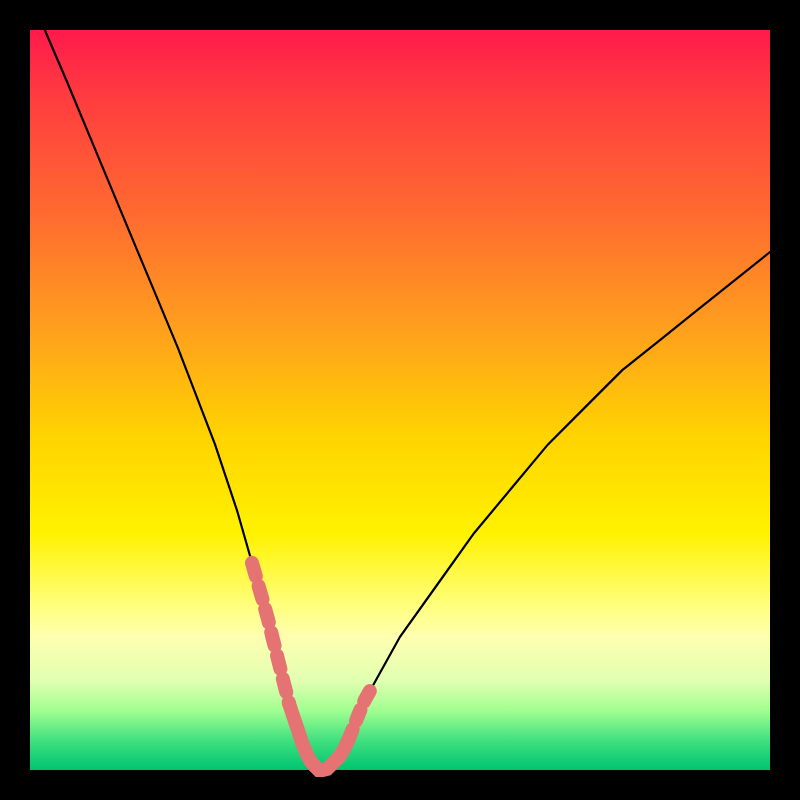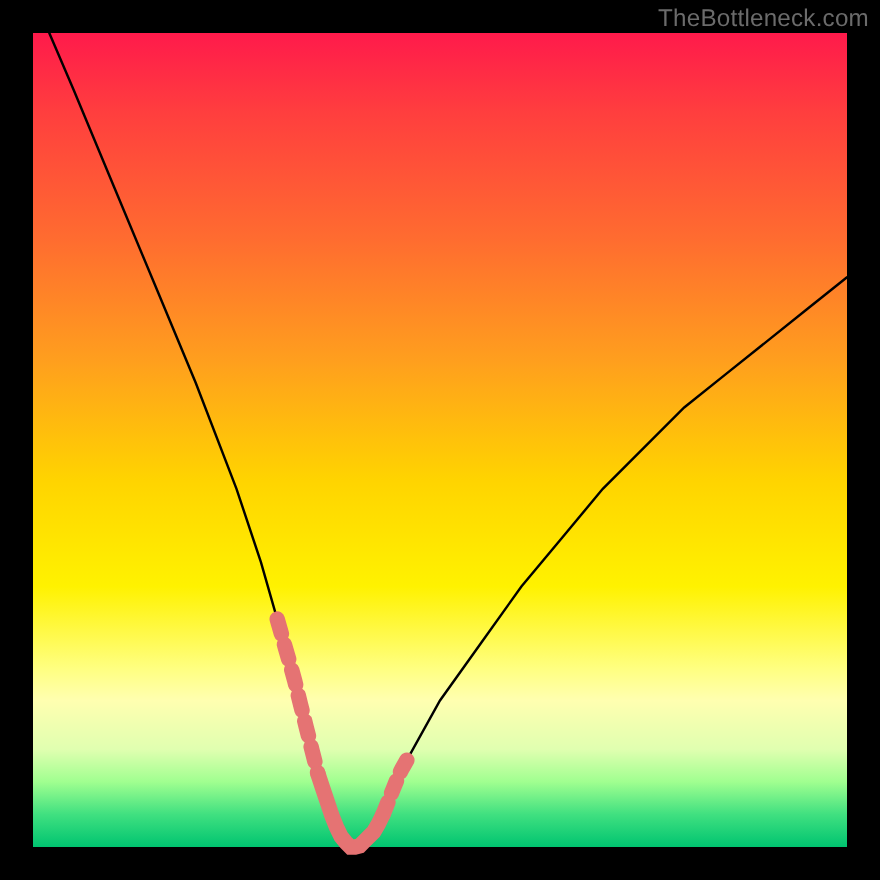--- a/index.html
+++ b/index.html
@@ -53,21 +53,20 @@
     inset: 0;
     width: 740px;
     height: 740px;
     overflow: visible;
   }
 </style>
 </head>
 <body>
 
 <div class="frame">
-  <div class="watermark">TheBottleneck.com</div>
   <div class="plot-area">
     <svg class="curve" viewBox="0 0 740 740" preserveAspectRatio="none">
       <path id="main-curve" fill="none" stroke="#000" stroke-width="2.2" stroke-linecap="round" d="M14.8 0.0 L37.0 51.8 L74.0 140.6 L111.0 229.4 L148.0 318.2 L185.0 414.4 L207.2 481.0 L222.0 532.8 L236.8 584.6 L251.6 643.8 L259.0 673.4 L266.4 695.6 L273.8 717.8 L281.2 732.6 L288.6 740.0 L296.0 740.0 L303.4 732.6 L310.8 725.2 L318.2 710.4 L333.0 673.4 L370.0 606.8 L407.0 555.0 L444.0 503.2 L481.0 458.8 L518.0 414.4 L555.0 377.4 L592.0 340.4 L629.0 310.8 L666.0 281.2 L703.0 251.6 L740.0 222.0 "></path>
       <path id="marker-left" fill="none" stroke="#e57373" stroke-width="14" stroke-linecap="round" d="M222.0 532.8 L224.6 542.0 L227.3 551.3 L229.9 560.6 L232.6 569.8 L235.2 579.0 L237.9 588.8 L240.5 599.4 L243.1 610.0 L245.8 620.5 L248.4 631.1 L251.1 641.7 L253.7 652.3 L256.4 662.8 L259.0 673.4 " stroke-dasharray="14 10"></path>
       <path id="marker-mid" fill="none" stroke="#e57373" stroke-width="14" stroke-linecap="round" d="M259.0 673.4 L263.2 686.1 L267.5 698.8 L271.7 711.5 L275.9 722.0 L280.1 730.5 L284.4 735.8 L288.6 740.0 L292.8 740.0 L297.1 738.9 L301.3 734.7 L305.5 730.5 L309.7 726.3 L314.0 718.9 L318.2 710.4 "></path>
       <path id="marker-right" fill="none" stroke="#e57373" stroke-width="14" stroke-linecap="round" d="M318.2 710.4 L319.8 706.4 L321.4 702.5 L323.0 698.5 L324.5 694.5 L326.1 690.6 L327.7 686.6 L329.3 682.6 L330.9 678.7 L332.5 674.7 L334.1 671.5 L335.6 668.6 L337.2 665.8 L338.8 662.9 L340.4 660.1 " stroke-dasharray="12 9"></path>
     </svg>
   </div>
 </div>
 

